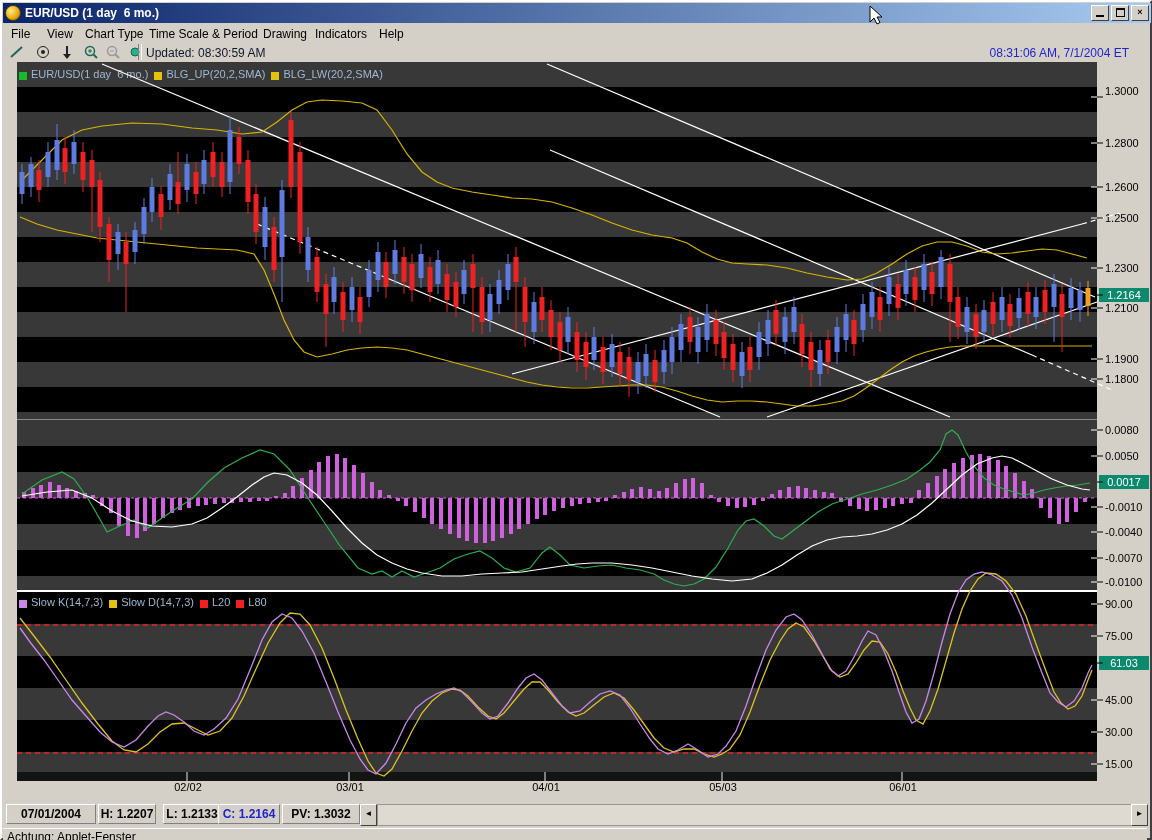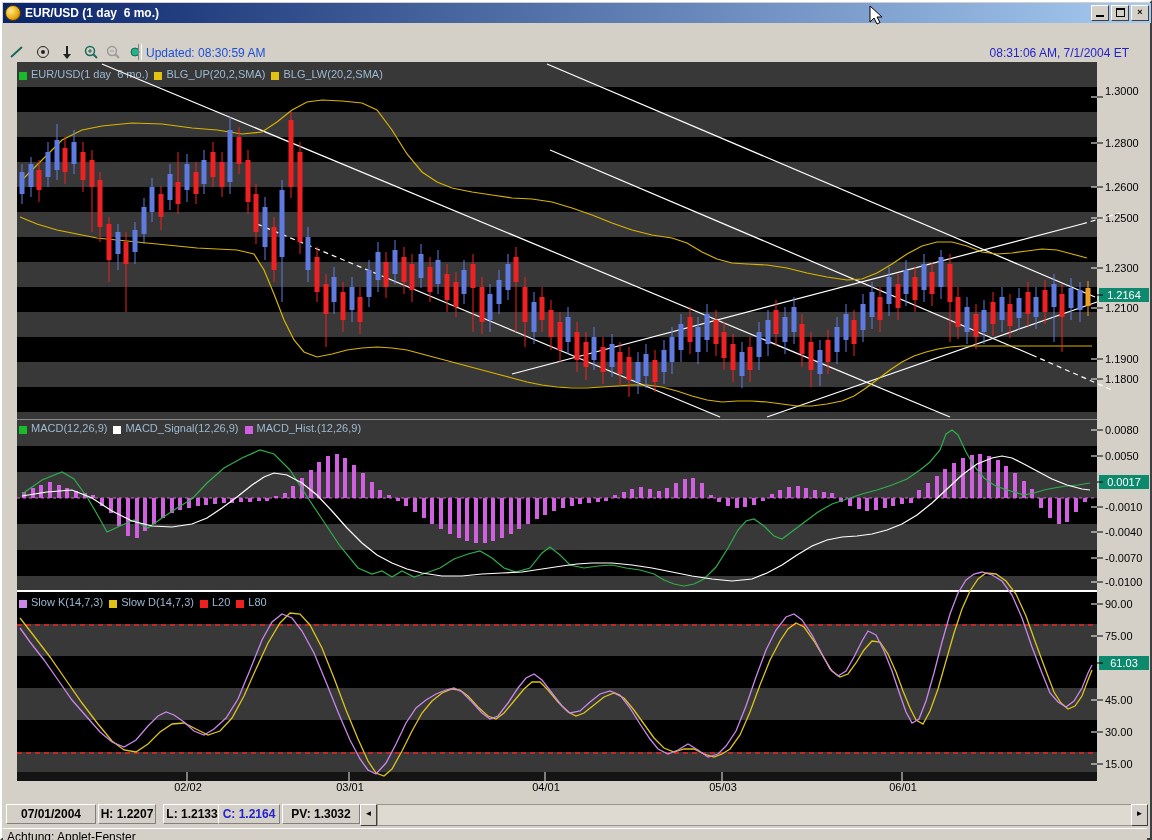--- a/index.html
+++ b/index.html
@@ -15,21 +15,21 @@
     font-size:9px;line-height:12px;text-align:center;color:#000;font-weight:bold;}
   .wbtn .minbar{display:block;width:8px;height:2px;background:#000;margin:9px auto 0;}
   .wbtn .rest{display:block;width:7px;height:6px;border:1px solid #000;border-top-width:2px;margin:2px auto 0;}
   
   .menubar{position:absolute;left:1px;top:21px;width:1144px;height:20px;background:#d4d0c8;display:flex;align-items:center;}
   .menu-item{font-size:12px;color:#000;padding:2px 0;position:absolute;top:2px;}
   
   .toolbar{position:absolute;left:1px;top:41px;width:1144px;height:19px;background:#d4d0c8;border-bottom:1px solid #808080;}
   .tbtn{position:absolute;top:1px;width:20px;height:16px;text-align:center;}
   .tsep{position:absolute;left:135px;top:1px;width:2px;height:16px;border-left:1px solid #808080;border-right:1px solid #fff;}
-  .updated{position:absolute;left:143px;top:3px;font-size:12px;color:#1d4ed8;}
+  .updated{position:absolute;left:143px;top:3px;font-size:12px;color:#0f172a;}
   .clock{position:absolute;right:18px;top:3px;font-size:12px;color:#2323cc;}
   
   .chartzone{position:absolute;left:1px;top:60px;width:1144px;height:740px;background:#d4d0c8;}
   .p-price{position:absolute;left:14px;top:0;width:1080px;height:357px;
     background:repeating-linear-gradient(to bottom,#383838 0 25px,#000 25px 50px);}
   .p-macd{position:absolute;left:14px;top:357px;width:1080px;height:171px;border-top:1px solid #8a8a8a;
     background:repeating-linear-gradient(to bottom,#383838 0 26px,#000 26px 52px);}
   .p-stoch{position:absolute;left:14px;top:530px;width:1080px;height:180px;
     background:repeating-linear-gradient(to bottom,#000 0 32px,#383838 32px 64px);}
   .psep{position:absolute;left:14px;top:528px;width:1080px;height:2px;background:#fff;}
@@ -65,20 +65,29 @@
       <span class="wbtn">
           <span class="minbar"></span>
         </span>
       <span class="wbtn">
           <span class="rest"></span>
         </span>
       <span class="wbtn">×</span>
     </span>
   </div>
 
+  <div class="menubar" id="menubar">
+      <span class="menu-item" style="left: 8px;">File</span>
+      <span class="menu-item" style="left: 44px;">View</span>
+      <span class="menu-item" style="left: 82px;">Chart Type</span>
+      <span class="menu-item" style="left: 146px;">Time Scale &amp; Period</span>
+      <span class="menu-item" style="left: 260px;">Drawing</span>
+      <span class="menu-item" style="left: 312px;">Indicators</span>
+      <span class="menu-item" style="left: 376px;">Help</span>
+    </div>
 
   <div class="toolbar">
     <span id="toolbar-icons"><div class="tbtn" style="left:4px;"><svg width="18" height="16">
             <line x1="3" y1="13" x2="14" y2="3" stroke="#1a6a5a" stroke-width="2"></line>
           </svg></div><div class="tbtn" style="left:30px;"><svg width="18" height="16">
             <circle cx="9" cy="8" r="5.5" fill="none" stroke="#222"></circle>
             <circle cx="9" cy="8" r="2" fill="#222"></circle>
           </svg></div><div class="tbtn" style="left:54px;"><svg width="18" height="16">
             <line x1="9" y1="2" x2="9" y2="11" stroke="#222" stroke-width="2"></line>
             <polygon points="5,10 13,10 9,15" fill="#222"></polygon>
@@ -103,25 +112,20 @@
     <div class="p-price"></div>
     <div class="p-macd"></div>
     <div class="psep"></div>
     <div class="p-stoch"></div>
     <div class="tickstrip"></div>
     <div class="gutter"></div>
     <div class="legend" id="legend-price" style="left:16px;top:6px;">
         <div class="leg-item"><div class="sw" style="background: rgb(24, 187, 42);"></div><div>EUR/USD(1 day  6 mo.)</div></div>
         <div class="leg-item"><div class="sw" style="background: rgb(227, 193, 18);"></div><div>BLG_UP(20,2,SMA)</div></div>
         <div class="leg-item"><div class="sw" style="background: rgb(227, 193, 18);"></div><div>BLG_LW(20,2,SMA)</div></div>
-      </div>
-    <div class="legend" id="legend-macd" style="left:16px;top:360px;">
-        <div class="leg-item"><div class="sw" style="background: rgb(24, 187, 42);"></div><div>MACD(12,26,9)</div></div>
-        <div class="leg-item"><div class="sw" style="background: rgb(255, 255, 255);"></div><div>MACD_Signal(12,26,9)</div></div>
-        <div class="leg-item"><div class="sw" style="background: rgb(208, 96, 224);"></div><div>MACD_Hist.(12,26,9)</div></div>
       </div>
     <div class="legend" id="legend-stoch" style="left:16px;top:534px;">
         <div class="leg-item"><div class="sw" style="background: rgb(201, 135, 234);"></div><div>Slow K(14,7,3)</div></div>
         <div class="leg-item"><div class="sw" style="background: rgb(227, 193, 18);"></div><div>Slow D(14,7,3)</div></div>
         <div class="leg-item"><div class="sw" style="background: rgb(238, 32, 32);"></div><div>L20</div></div>
         <div class="leg-item"><div class="sw" style="background: rgb(238, 32, 32);"></div><div>L80</div></div>
       </div>
     <div id="axis-labels">
         <div class="axlbl" style="left:1102px;top:23px;">1.3000</div>
         <div class="axlbl" style="left:1102px;top:75px;">1.2800</div>

